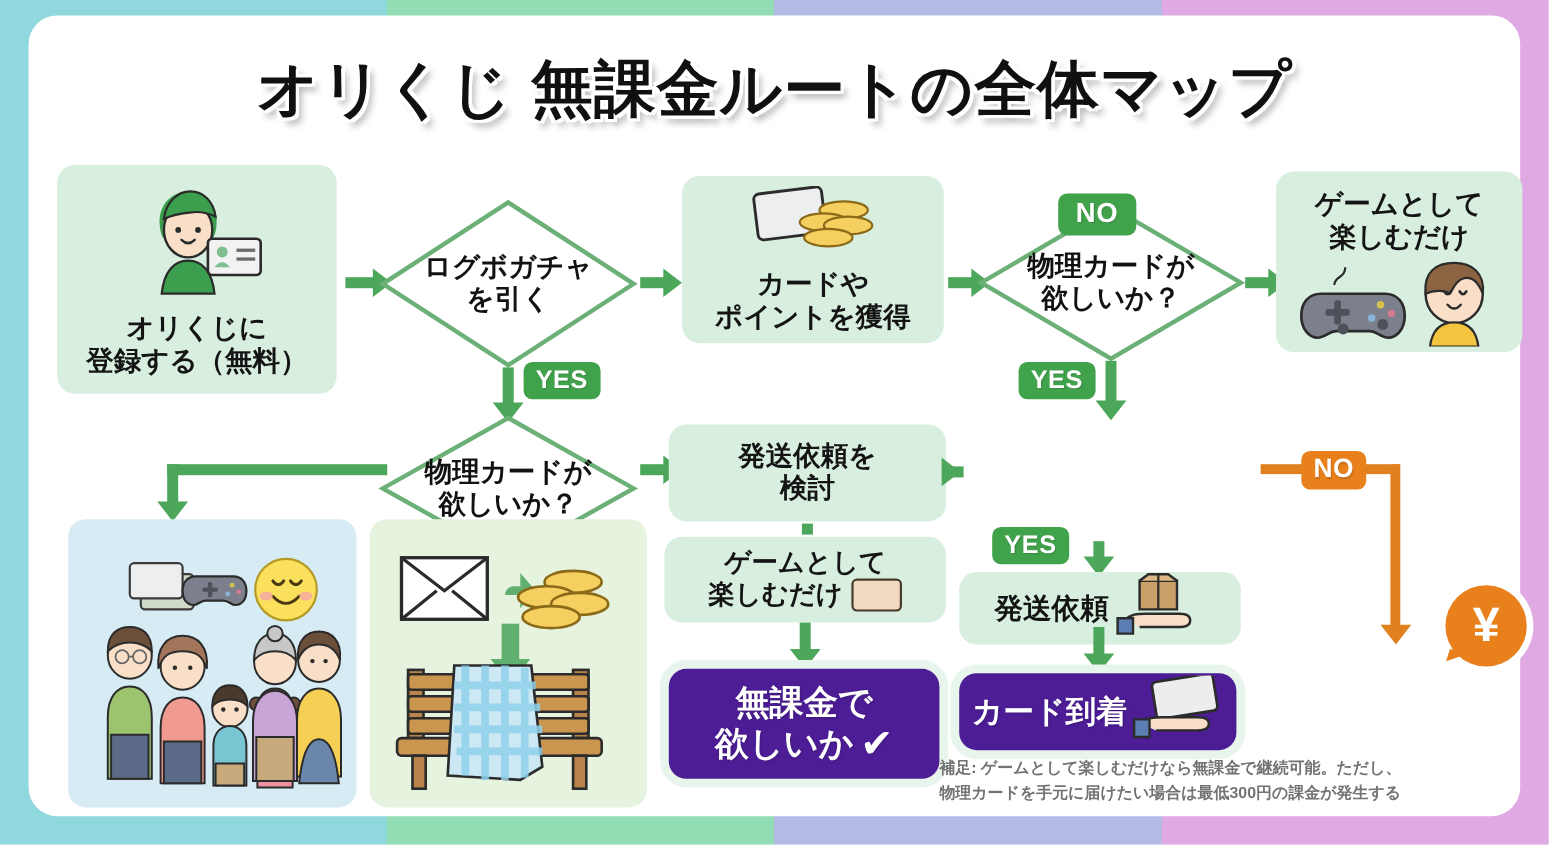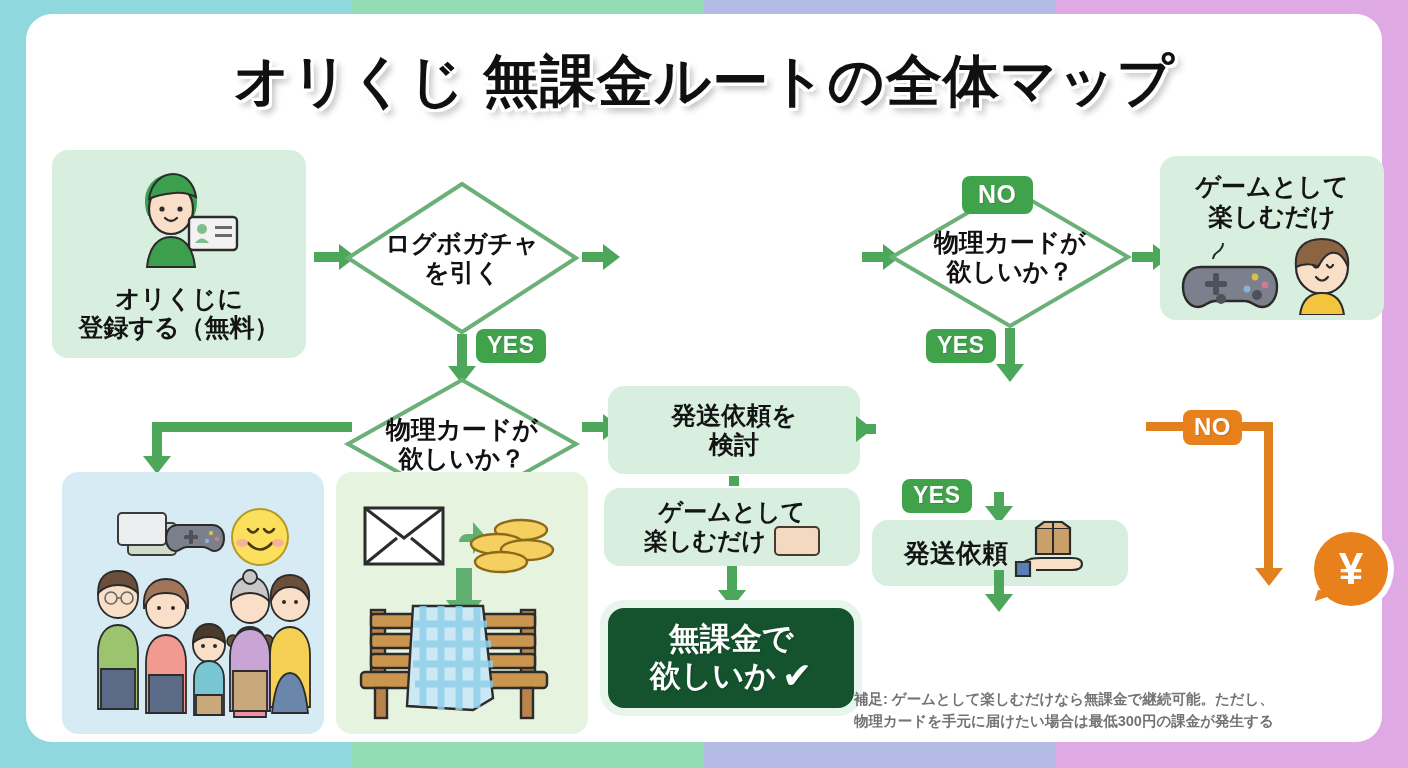--- a/index.html
+++ b/index.html
@@ -43,21 +43,21 @@
     display: flex; flex-direction: column;
     align-items: center; justify-content: center;
     text-align: center;
     font-weight: 800; color: #141414;
     line-height: 1.18;
   }
   .node.mint   { background: #d8efe0; }
   .node.pale   { background: #e6f3de; }
   .node.blue   { background: #d7ebf4; }
   .node.green-solid {
-    background: #14532d; color: #ffffff;
+    background: #4c1d95; color: #ffffff;
     box-shadow: 0 0 0 8px #e8f5ec;
     text-shadow: 1px 1px 2px rgba(0,0,0,.18);
   }
   .node.orange-solid {
     background: #e8801c; color: #ffffff;
     box-shadow: 0 0 0 8px #fdeedd;
     text-shadow: 1px 1px 2px rgba(0,0,0,.18);
   }
   
   .diamond { position: absolute; }
@@ -157,20 +157,33 @@
       </div>
     </div>
 
     <div class="conn" style="left:556px; top:238px; width:22px; height:10px;"></div>
     <div class="arrowhead ah-right" style="left:577px; top:230px;"></div>
 
     <div class="conn" style="left:431px; top:320px; width:10px; height:34px;"></div>
     <div class="arrowhead ah-down" style="left:422px; top:352px;"></div>
     <div class="badge" style="left:450px; top:315px;">YES</div>
 
+    <div class="node mint" style="left:594px; top:146px; width:238px; height:152px; font-size:25px;">
+      <span class="ic">
+        <svg width="120" height="62" viewBox="0 0 120 62">
+          <rect x="8" y="4" width="62" height="42" rx="5" fill="#eceef0" stroke="#2b2b2b" stroke-width="2.6" transform="rotate(-7 39 25)"></rect>
+          <ellipse cx="88" cy="22" rx="22" ry="8" fill="#f5cf5f" stroke="#8a6a18" stroke-width="2"></ellipse>
+          <ellipse cx="70" cy="33" rx="22" ry="8" fill="#f5cf5f" stroke="#8a6a18" stroke-width="2"></ellipse>
+          <ellipse cx="92" cy="36" rx="22" ry="8" fill="#f5cf5f" stroke="#8a6a18" stroke-width="2"></ellipse>
+          <ellipse cx="74" cy="47" rx="22" ry="8" fill="#f5cf5f" stroke="#8a6a18" stroke-width="2"></ellipse>
+        </svg>
+      </span>
+      <span style="margin-top:6px;">カードや</span>
+      <span>ポイントを獲得</span>
+    </div>
 
     <div class="conn" style="left:836px; top:238px; width:22px; height:10px;"></div>
     <div class="arrowhead ah-right" style="left:857px; top:230px;"></div>
 
     <div class="diamond" style="left:862px; top:170px; width:244px; height:146px;">
       <svg width="244" height="146" viewBox="0 0 244 146">
         <polygon points="122,4 240,73 122,142 4,73" fill="#ffffff" stroke="#6ab077" stroke-width="4"></polygon>
       </svg>
       <div class="dlabel" style="font-size:25px;">
         <div>
@@ -372,20 +385,30 @@
           <path d="M39 2v32" stroke="#2b2b2b" stroke-width="2"></path>
           <path d="M8 44c6-6 12-6 20-6h30c6 0 10 2 10 6s-4 6-10 6H22" fill="#fadfc8" stroke="#2b2b2b" stroke-width="2.2"></path>
           <path d="M2 42h14v14H2z" fill="#5b7fb5" stroke="#2b2b2b" stroke-width="2.2"></path>
         </svg>
       </span>
     </div>
 
     <div class="conn" style="left:968px; top:556px; width:10px; height:28px;"></div>
     <div class="arrowhead ah-down" style="left:959px; top:580px;"></div>
 
+    <div class="node green-solid" style="left:846px; top:598px; width:252px; height:70px; font-size:28px; flex-direction:row; gap:4px;">
+      <span>カード到着</span>
+      <span class="ic">
+        <svg width="84" height="58" viewBox="0 0 84 58">
+          <rect x="20" y="2" width="56" height="34" rx="4" fill="#ededed" stroke="#2b2b2b" stroke-width="2.4" transform="rotate(-9 48 19)"></rect>
+          <path d="M8 44c6-6 12-6 20-6h32c6 0 10 2 10 6s-4 6-10 6H22" fill="#fadfc8" stroke="#2b2b2b" stroke-width="2.2"></path>
+          <path d="M2 40h14v16H2z" fill="#5b7fb5" stroke="#2b2b2b" stroke-width="2.2"></path>
+        </svg>
+      </span>
+    </div>
 
     <div class="conn or" style="left:1120px; top:408px; width:126px; height:9px;"></div>
     <div class="conn or" style="left:1238px; top:408px; width:9px; height:150px;"></div>
     <div class="arrowhead ah-down or" style="left:1229px; top:554px;"></div>
     <div class="badge orange" style="left:1157px; top:396px; font-size:24px;">NO</div>
 
     <div class="yen-badge" style="left:1288px; top:518px;">
       <span>¥</span>
     </div>
 

